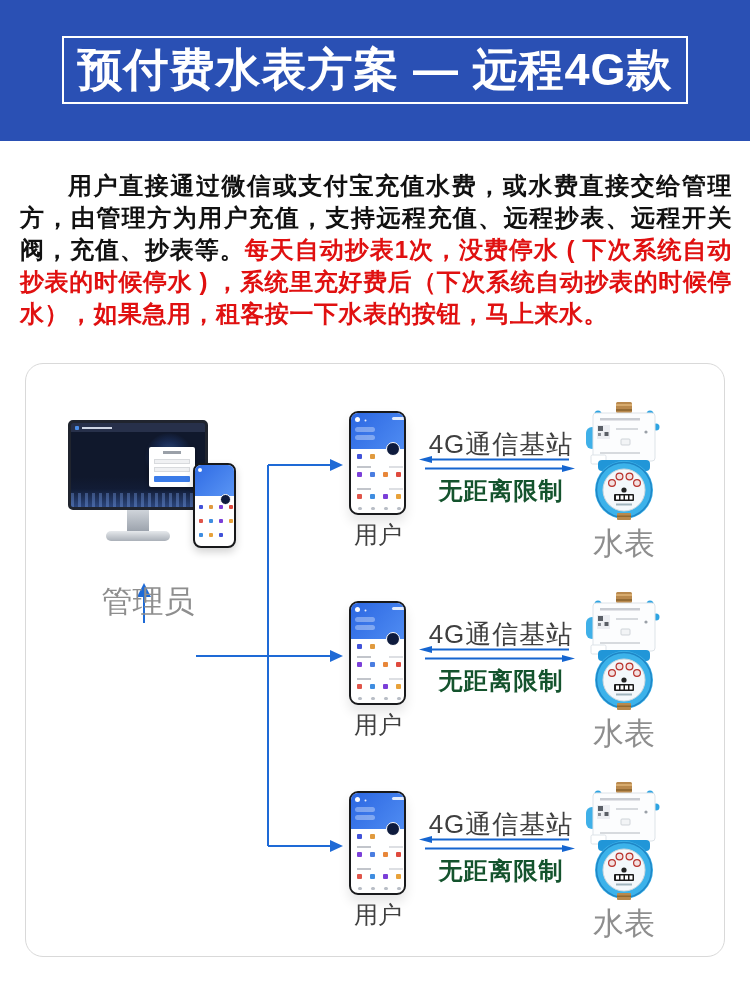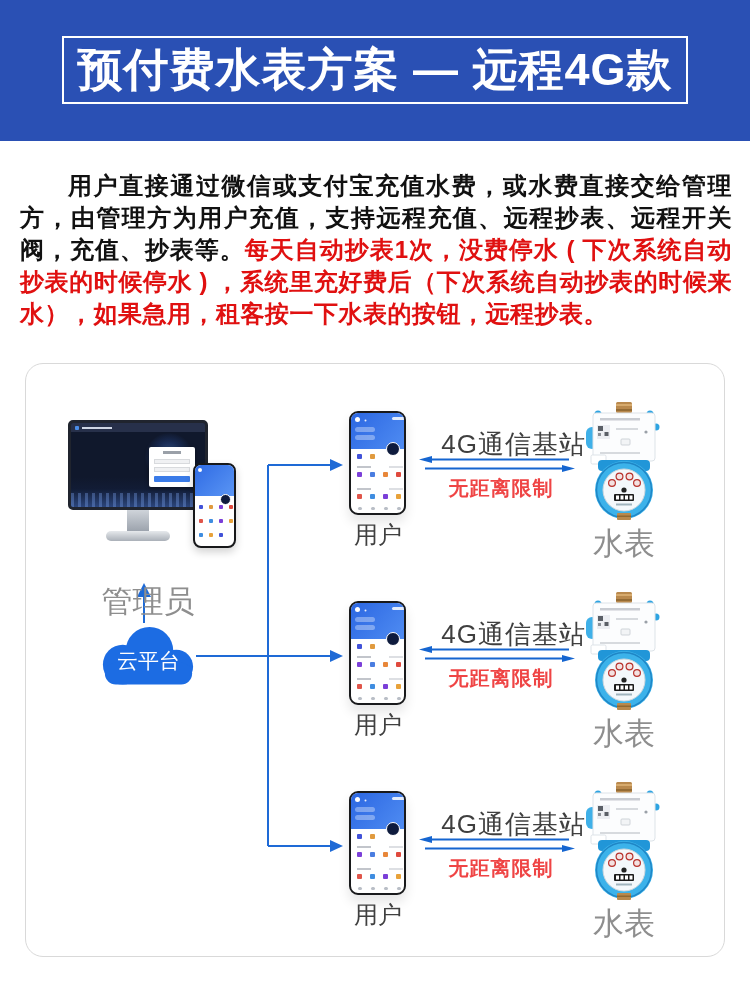--- a/index.html
+++ b/index.html
@@ -96,36 +96,36 @@
   .mini-r3{position:absolute;left:4px;top:68px;width:4px;height:4px;border-radius:1px;background:#3f8de0;box-shadow:10px 0 0 #e8a23a,20px 0 0 #4152d8;}
   
   .cloud{position:absolute;left:67px;top:259px;width:111px;height:68px;}
   .cloud svg{position:absolute;inset:0;}
   .cloud-label{position:absolute;left:0;right:0;top:24px;text-align:center;color:#fff;font-size:21px;font-weight:500;}
   
   .comm-row{position:absolute;left:0;width:700px;height:190px;}
   .row0{top:37px;} .row1{top:227px;} .row2{top:417px;}
   .comm-row .phone{left:323px;top:10px;}
   .user-label{left:300px;top:118px;width:104px;}
-  .station-label{position:absolute;left:390px;top:26px;width:170px;text-align:right;color:#3f3f3f;font-size:26px;letter-spacing:1px;}
+  .station-label{position:absolute;left:390px;top:26px;width:170px;text-align:center;color:#3f3f3f;font-size:26px;letter-spacing:1px;}
   .comm-arrows{position:absolute;left:393px;top:55px;width:156px;height:18px;}
-  .distance-label{position:absolute;left:390px;top:74px;width:170px;text-align:center;color:#ef4444;font-size:20px;font-weight:700;letter-spacing:1px;}
+  .distance-label{position:absolute;left:390px;top:74px;width:170px;text-align:center;color:#14532d;font-size:24px;font-weight:700;letter-spacing:1px;}
   .meter{position:absolute;left:560px;top:0;width:76px;height:120px;}
   .meter-label{left:560px;top:122px;width:76px;}
 </style>
 </head>
 <body>
 
 <header class="banner">
   <div class="banner-frame">
     <h1>预付费水表方案 — 远程4G款</h1>
   </div>
 </header>
 
-<p class="intro"><span>用户直接通过微信或支付宝充值水费，或水费直接交给管理方，由管理方为用户充值，支持远程充值、远程抄表、远程开关阀，充值、抄表等。</span><span class="red">每天自动抄表1次，没费停水 ( 下次系统自动抄表的时候停水 ) ，系统里充好费后（下次系统自动抄表的时候来水），如果急用，租客按一下水表的按钮，远程抄表。</span></p>
+<p class="intro"><span>用户直接通过微信或支付宝充值水费，或水费直接交给管理方，由管理方为用户充值，支持远程充值、远程抄表、远程开关阀，充值、抄表等。</span><span class="red">每天自动抄表1次，没费停水 ( 下次系统自动抄表的时候停水 ) ，系统里充好费后（下次系统自动抄表的时候停水），如果急用，租客按一下水表的按钮，马上来水。</span></p>
 
 <section class="diagram">
 
   <svg class="connectors" viewBox="0 0 700 594">
     <g stroke="#1e6ad6" stroke-width="2" fill="none">
       <line x1="118" y1="259" x2="118" y2="232"></line>
       <line x1="170" y1="292" x2="305" y2="292"></line>
       <line x1="242" y1="101" x2="242" y2="482"></line>
       <line x1="242" y1="101" x2="305" y2="101"></line>
       <line x1="242" y1="482" x2="305" y2="482"></line>
@@ -155,31 +155,20 @@
     <div class="miniphone">
       <div class="mini-head"></div>
       <div class="mini-fab"></div>
       <div class="mini-r1"></div>
       <div class="mini-r2"></div>
       <div class="mini-r3"></div>
     </div>
   </div>
   <div class="dlabel lbl-gray" style="left:47px;top:190px;width:150px;margin-top:27px;">管理员</div>
 
-  <div class="cloud">
-    <svg viewBox="0 0 112 70">
-      <g fill="#1c6ce3">
-        <circle cx="30" cy="42" r="20"></circle>
-        <circle cx="57" cy="28" r="24"></circle>
-        <circle cx="84" cy="44" r="17"></circle>
-        <rect x="12" y="40" width="88" height="22" rx="11"></rect>
-      </g>
-    </svg>
-    <div class="cloud-label">云平台</div>
-  </div>
 
   <div class="comm-row row0">
     <div class="phone">
       <div class="ph-head"></div>
       <div class="ph-fab"></div>
       <div class="ph-dots ph-r1"></div>
       <div class="ph-secbar sb1"></div>
       <div class="ph-dots ph-r2"></div>
       <div class="ph-secbar sb2"></div>
       <div class="ph-dots ph-r3"></div>

